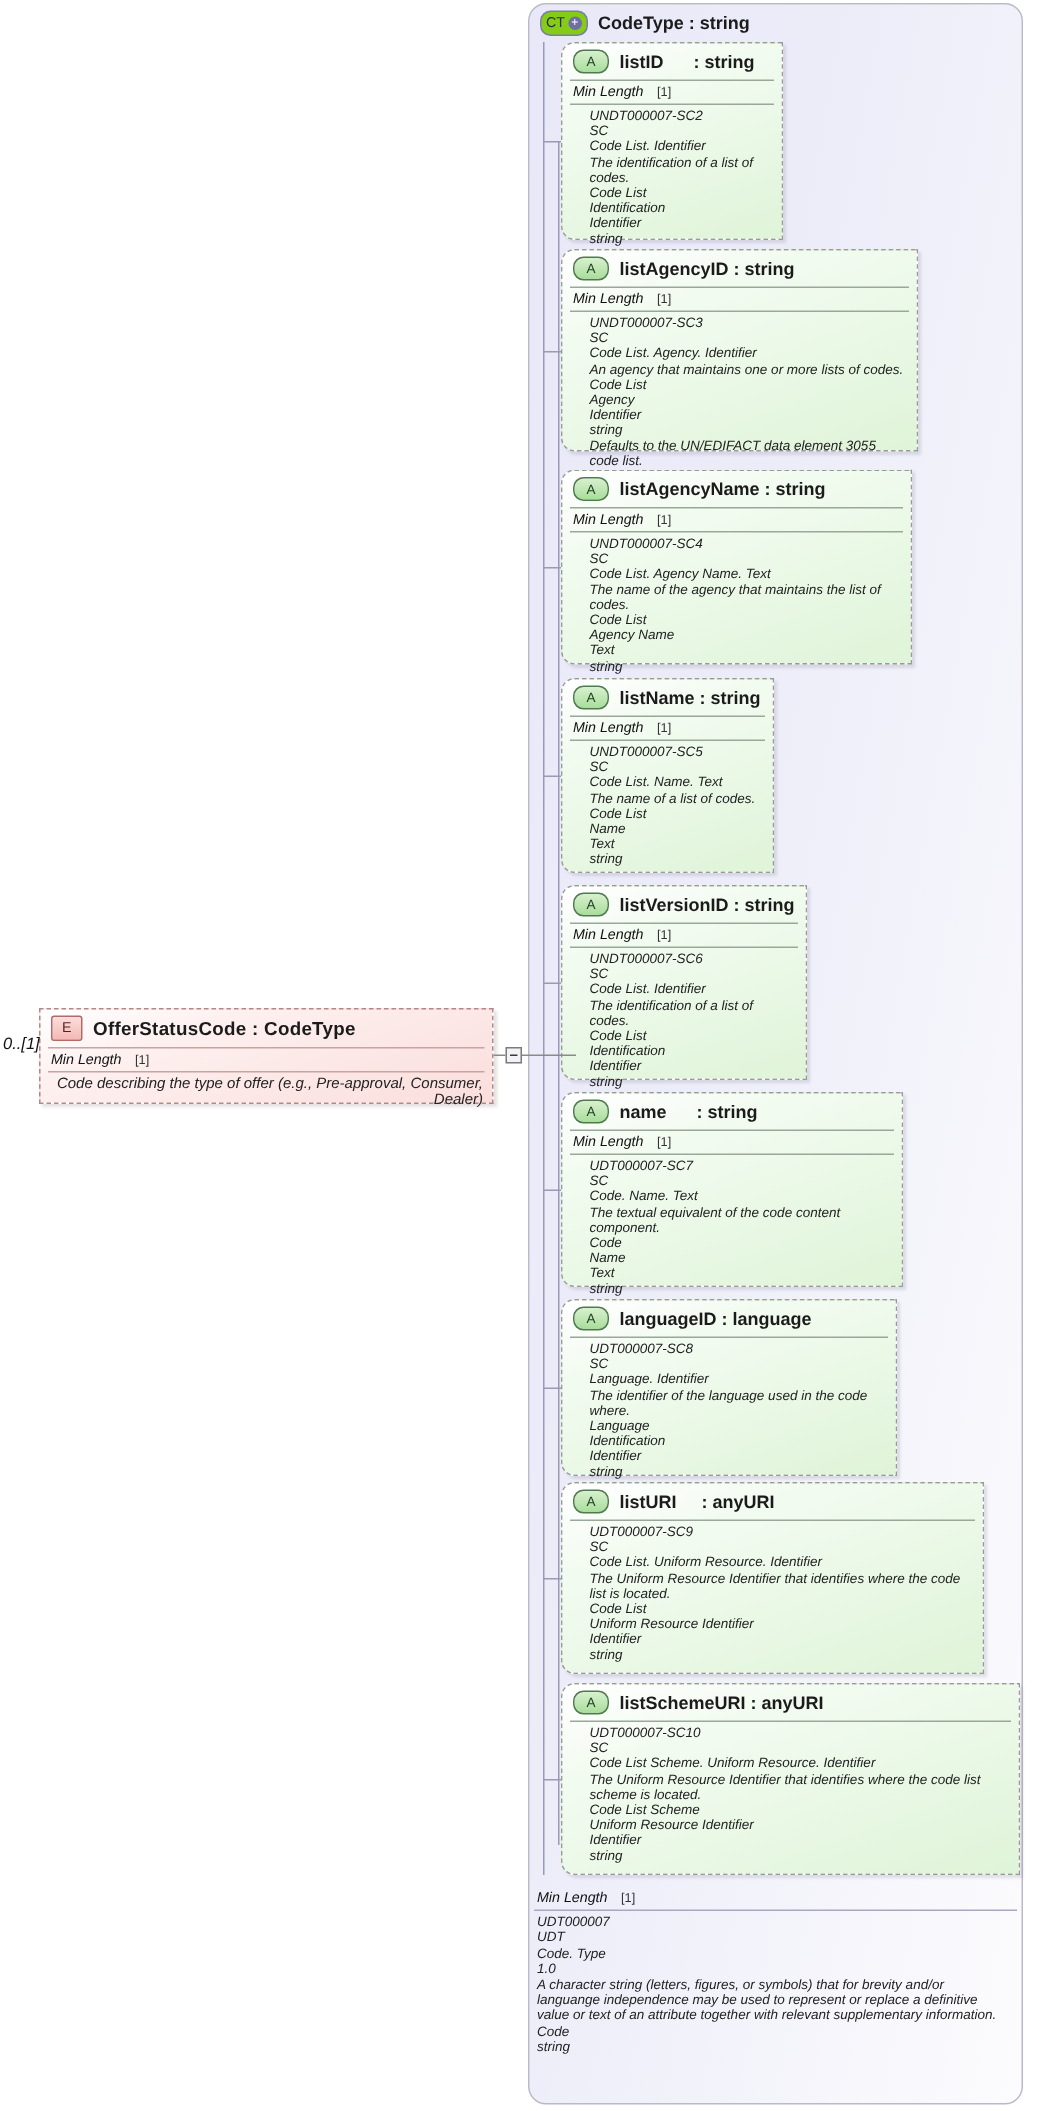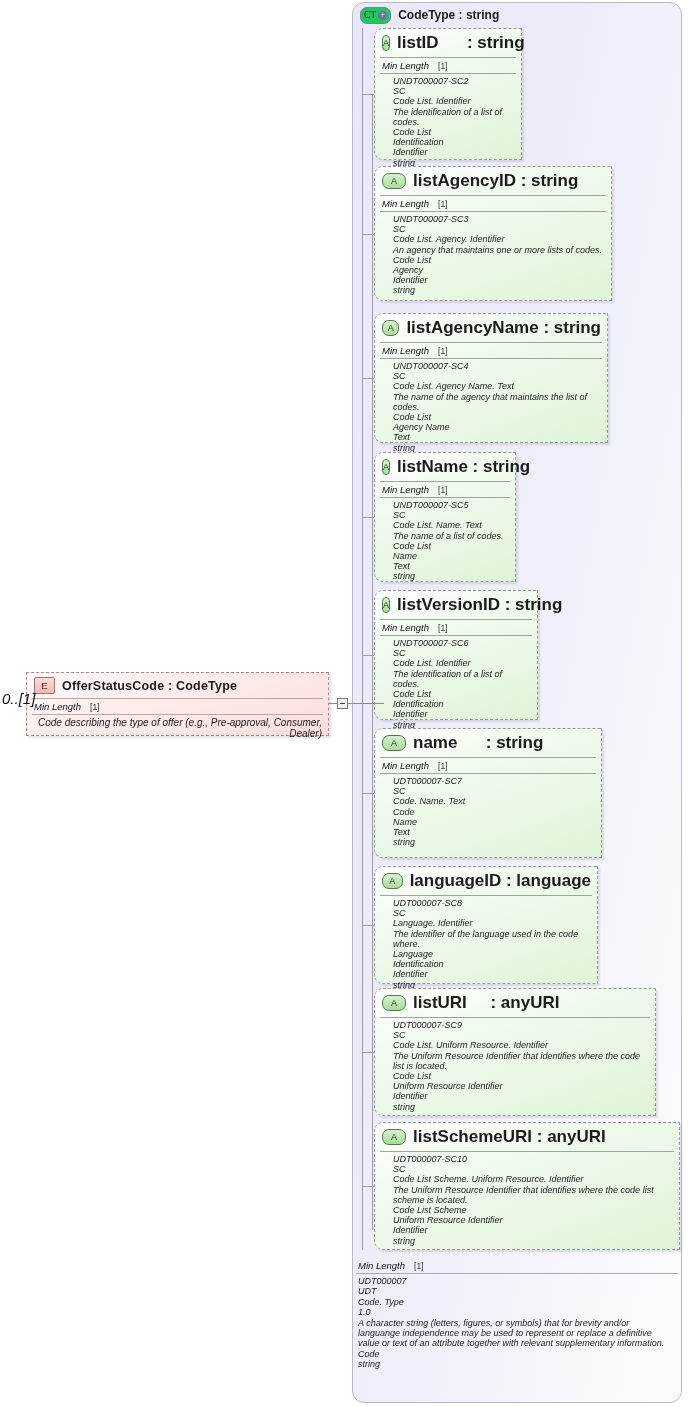--- a/index.html
+++ b/index.html
@@ -15,23 +15,23 @@
     border:1px solid #b9b9c9;border-radius:12px;
     background:linear-gradient(100deg,#e8e8f8 0%,#ececf9 35%,#f4f4fb 70%,#fcfcfe 100%);
     box-sizing:border-box;
   }
   #ct-header{
     position:absolute;left:360px;top:4px;height:22px;
     display:flex;align-items:center;gap:7px;z-index:6;
   }
   .ct-badge{
     display:inline-flex;align-items:center;justify-content:center;
-    border:1px solid #7c7ca6;border-radius:7px;background:#22c55e;
+    border:1px solid #7c7ca6;border-radius:7px;background:#84cc16;
     height:15px;padding:0 3px;font-size:9.5px;color:#2b2b4d;
-    font-family:Liberation Serif, serif;letter-spacing:0px;
+    font-family:Liberation Sans, sans-serif;letter-spacing:0px;
   }
   .ct-plus{
     display:inline-block;width:9px;height:9px;line-height:8px;text-align:center;
     border-radius:50%;background:#6f6fa6;color:#fff;font-size:8px;margin-left:2px;
   }
   #ct-title{font-size:12px;font-weight:bold;color:#1b1b1b;}
 
   
   .rail{position:absolute;background:#9a9ab4;z-index:3;}
 
@@ -47,21 +47,21 @@
   .attr-head{
     display:flex;align-items:center;gap:7px;
     padding:4px 6px 4px 7px;
   }
   .a-badge{
     display:inline-flex;align-items:center;justify-content:center;
     width:22px;height:14px;border:1px solid #4f7a4f;border-radius:7px;
     background:linear-gradient(180deg,#d8f0cf,#a9dd9b);
     font-size:9px;color:#1d3d1d;font-style:normal;
   }
-  .a-name{font-size:17px;font-weight:bold;color:#1b1b1b;white-space:pre;}
+  .a-name{font-size:12px;font-weight:bold;color:#1b1b1b;white-space:pre;}
   .rule{height:0;border-top:1px solid #9aa89a;margin:0 5px;}
   .minlen{
     display:flex;align-items:baseline;gap:9px;
     padding:2px 6px 2px 7px;font-size:9.5px;font-style:italic;color:#111;
   }
   .minlen .card{font-style:normal;font-size:8.5px;color:#333;}
   .doc{
     padding:2px 6px 4px 18px;font-size:9px;font-style:italic;color:#222;
     line-height:10.2px;
   }
@@ -77,21 +77,21 @@
   }
   #el-box .e-badge{
     display:inline-flex;align-items:center;justify-content:center;
     width:19px;height:15px;border:1px solid #b06a6a;border-radius:2px;
     background:linear-gradient(180deg,#fbdedc,#f4b9b5);
     font-size:9.5px;color:#5a1d1d;
   }
   #el-box .rule{border-top:1px solid #c9a2a2;}
   #el-name{font-size:12.5px;font-weight:bold;color:#1b1b1b;font-family:"Liberation Sans",sans-serif;letter-spacing:.2px;}
   #el-occurs{
-    position:absolute;left:2px;top:690px;font-size:15px;font-style:italic;
+    position:absolute;left:2px;top:690px;font-size:11px;font-style:italic;
     color:#111;z-index:6;
   }
   #el-doc{padding:3px 6px 4px 7px;font-size:10px;font-style:italic;color:#222;line-height:10.5px;text-align:right;}
 
   
   #conn-h1{position:absolute;left:329px;top:703px;width:12px;height:1px;background:#8a8a8a;z-index:5;}
   #conn-box{
     position:absolute;left:337px;top:698px;width:11px;height:11px;
     border:1px solid #7b7b7b;background:#f2f2f7;box-sizing:border-box;z-index:6;
   }
@@ -162,20 +162,21 @@
       <div class="rule"></div>
       <div class="doc">
         <div>UNDT000007-SC3</div>
         <div>SC</div>
         <div>Code List. Agency. Identifier</div>
         <div>An agency that maintains one or more lists of codes.</div>
         <div>Code List</div>
         <div>Agency</div>
         <div>Identifier</div>
         <div>string</div>
+        <div>Defaults to the UN/EDIFACT data element 3055 code list.</div>
       </div>
     </div>
     <div class="rail" style="left: 362px; top: 234px; width: 12px; height: 1px;"></div>
     <div class="attr" style="left: 374px; top: 313px; width: 234px; height: 130px;">
       <div class="attr-head">
         <span class="a-badge">A</span>
         <span class="a-name">listAgencyName : string</span>
       </div>
       <div class="rule"></div>
       <div class="minlen">
@@ -249,20 +250,21 @@
       <div class="rule"></div>
       <div class="minlen">
         <span>Min Length</span>
         <span class="card">[1]</span>
       </div>
       <div class="rule"></div>
       <div class="doc">
         <div>UDT000007-SC7</div>
         <div>SC</div>
         <div>Code. Name. Text</div>
+        <div>The textual equivalent of the code content component.</div>
         <div>Code</div>
         <div>Name</div>
         <div>Text</div>
         <div>string</div>
       </div>
     </div>
     <div class="rail" style="left: 362px; top: 793px; width: 12px; height: 1px;"></div>
     <div class="attr" style="left: 374px; top: 866px; width: 224px; height: 118px;">
       <div class="attr-head">
         <span class="a-badge">A</span>

